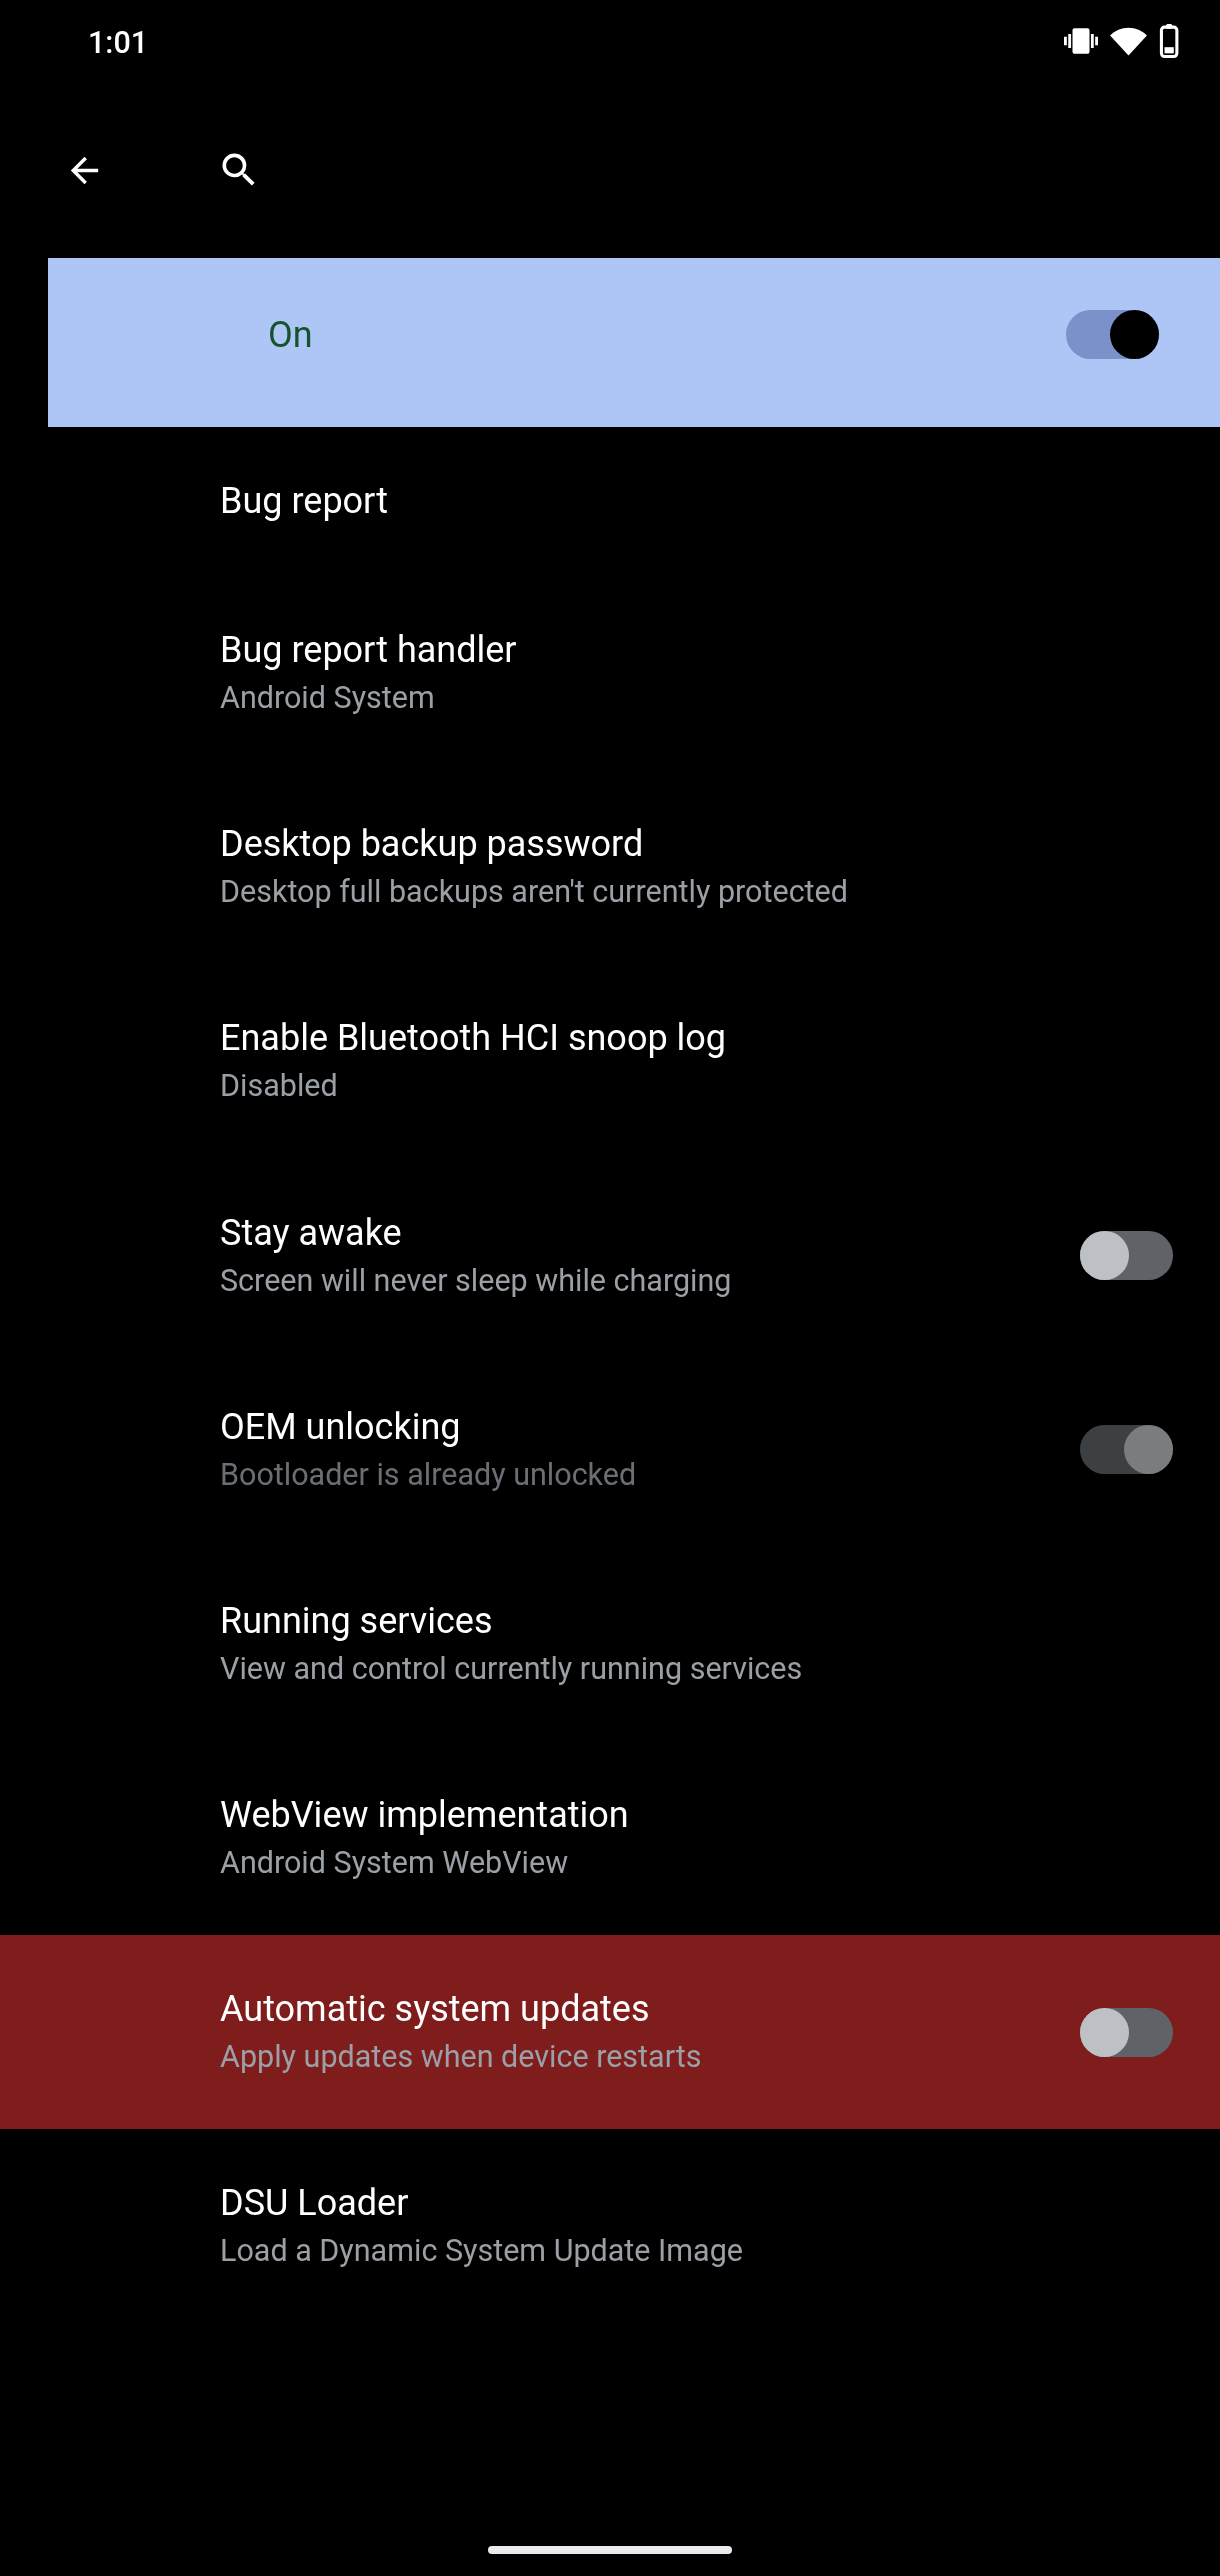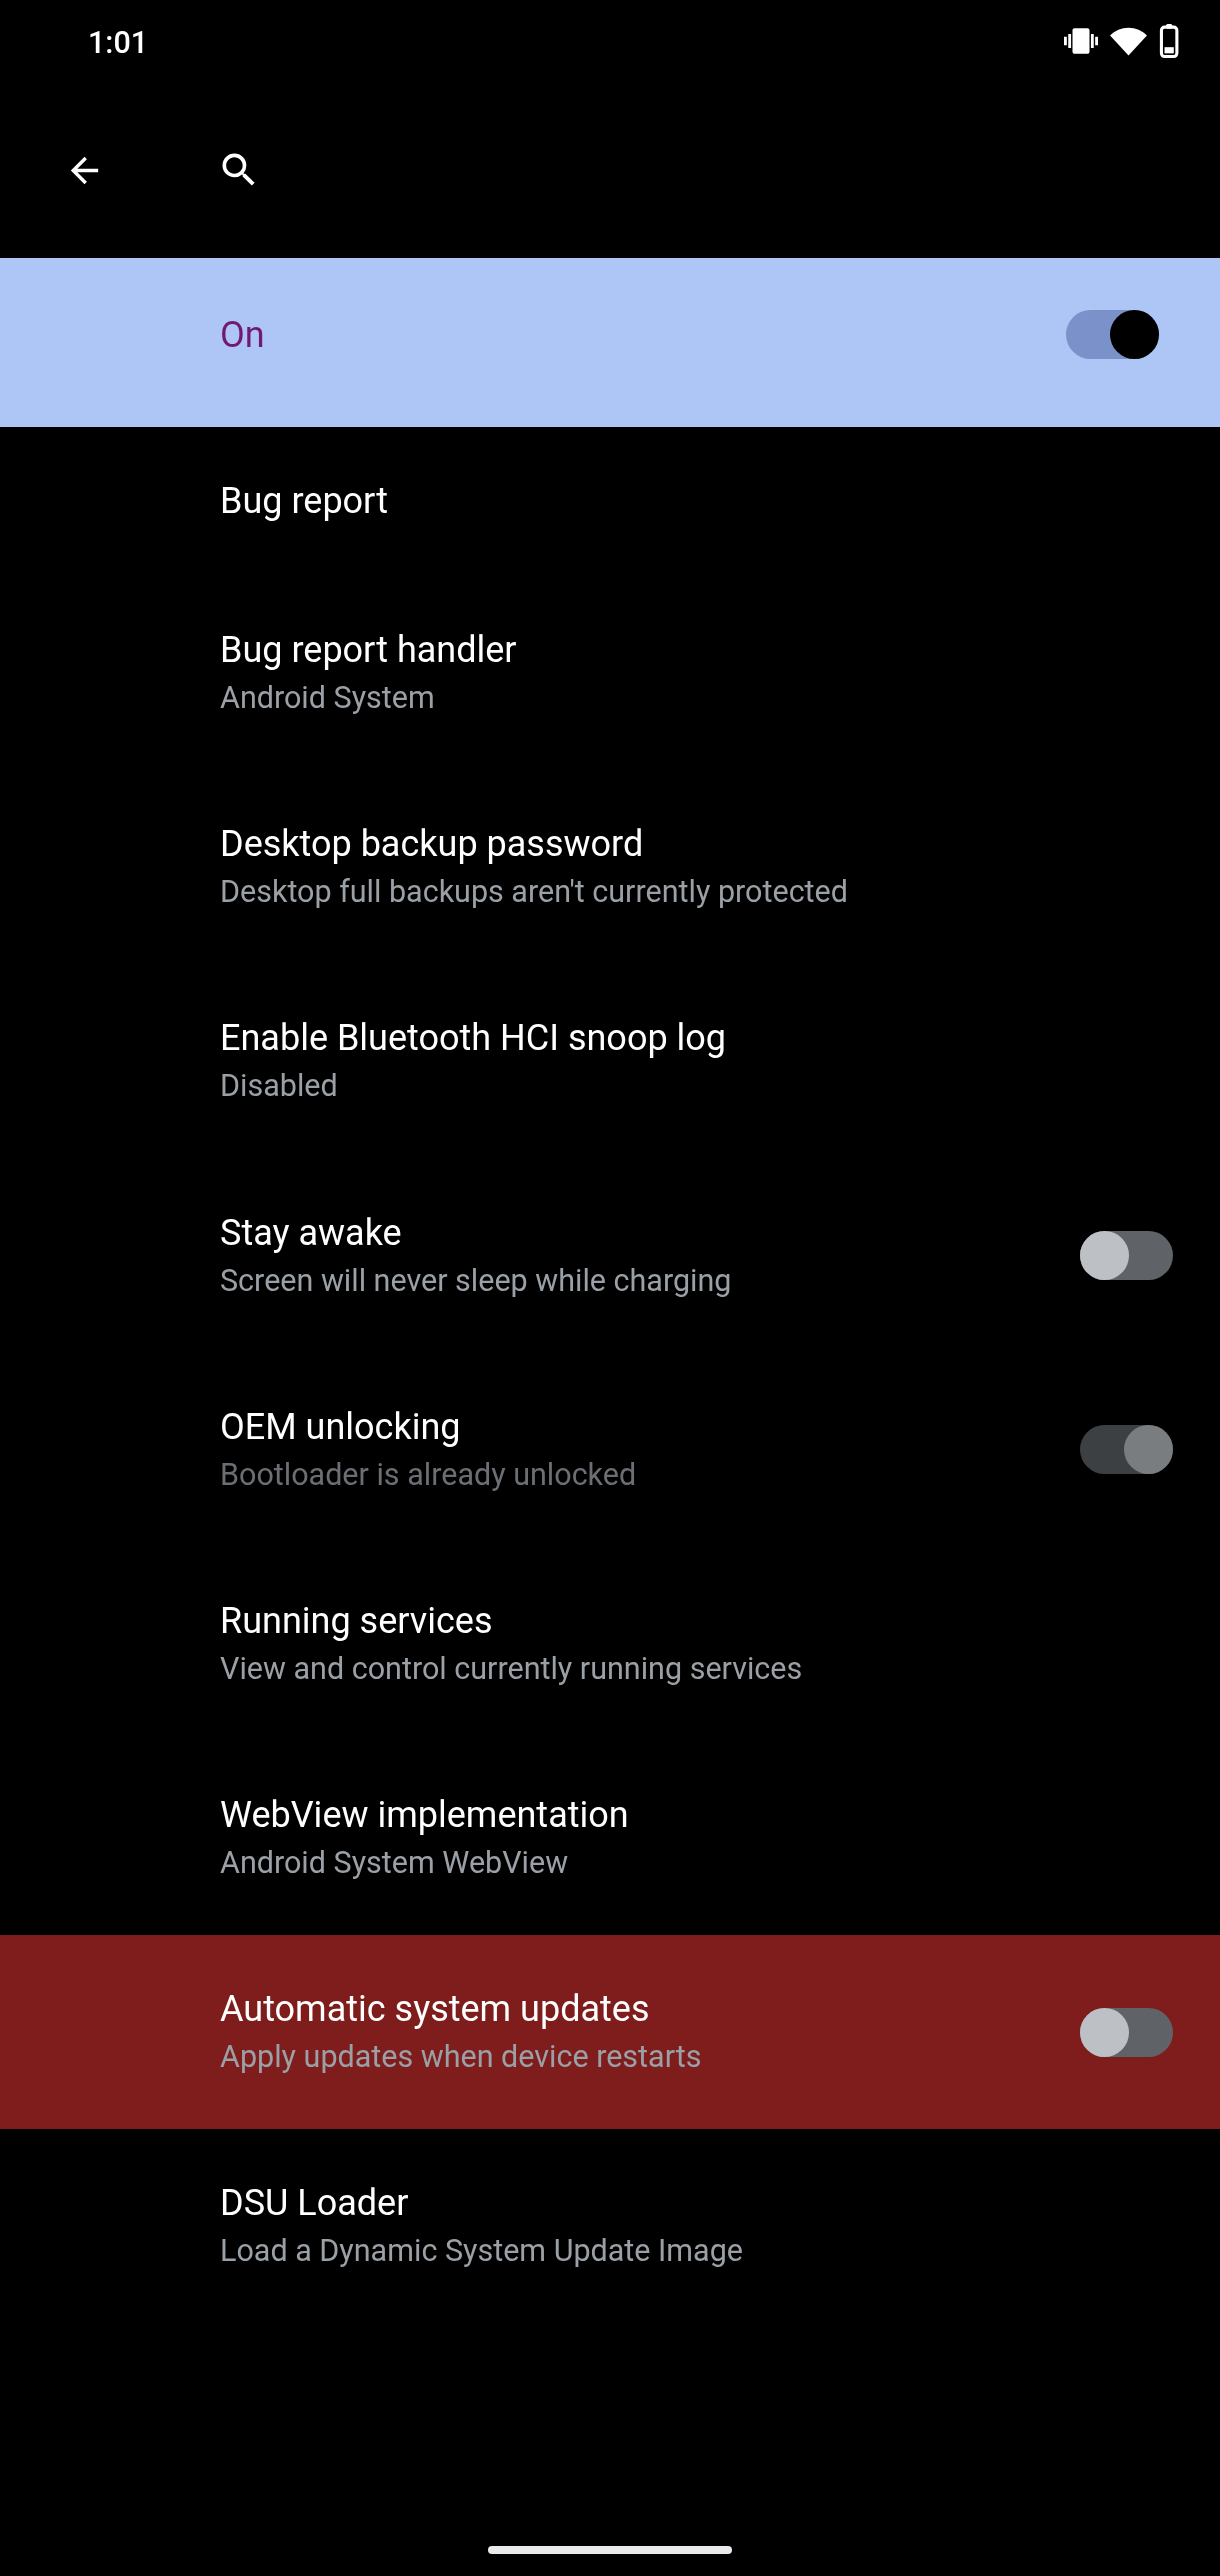--- a/index.html
+++ b/index.html
@@ -9,21 +9,21 @@
     .status-bar { height: 85px; display: flex; align-items: center; justify-content: space-between; padding: 8px 41px; }
     .status-time { font-size: 30.5px; font-weight: 500; margin-left: 47px; }
     .status-icons { display: flex; align-items: center; gap: 12px; }
 
     
     .app-bar { height: 173px; display: flex; align-items: center; padding: 0 41px 0 54px; gap: 93px; }
     .app-title { font-size: 49px; font-weight: 400; flex: 1; }
     .icon-btn { width: 61px; height: 61px; display: flex; align-items: center; justify-content: center; border: none; background: none; color: #fff; cursor: pointer; }
 
     
-    .master-banner { background: #AEC6F6; color: #701a75; height: 169px; display: flex; align-items: center; padding: 0 61px 16px 220px; justify-content: space-between; }
+    .master-banner { background: #AEC6F6; color: #14532d; height: 169px; display: flex; align-items: center; padding: 0 61px 16px 220px; justify-content: space-between; margin-left: 48px; }
     .master-banner .label { font-size: 36px; font-weight: 400; }
 
     
     .list { display: flex; flex-direction: column; }
     .item { padding: 53px 47px 53px 220px; display: flex; align-items: center; cursor: pointer; justify-content: flex-end; }
     .item.highlight { background: #7f1d1d; }
     .item .texts { flex: 1; min-width: 0; }
     .item .title { font-size: 36px; font-weight: 400; color: #fff; line-height: 1.2; }
     .item .sub   { font-size: 30.5px; font-weight: 400; color: #9aa0a6; margin-top: 6.8px; line-height: 1.25; }
     .item.disabled .title { color: #ffffff; }

